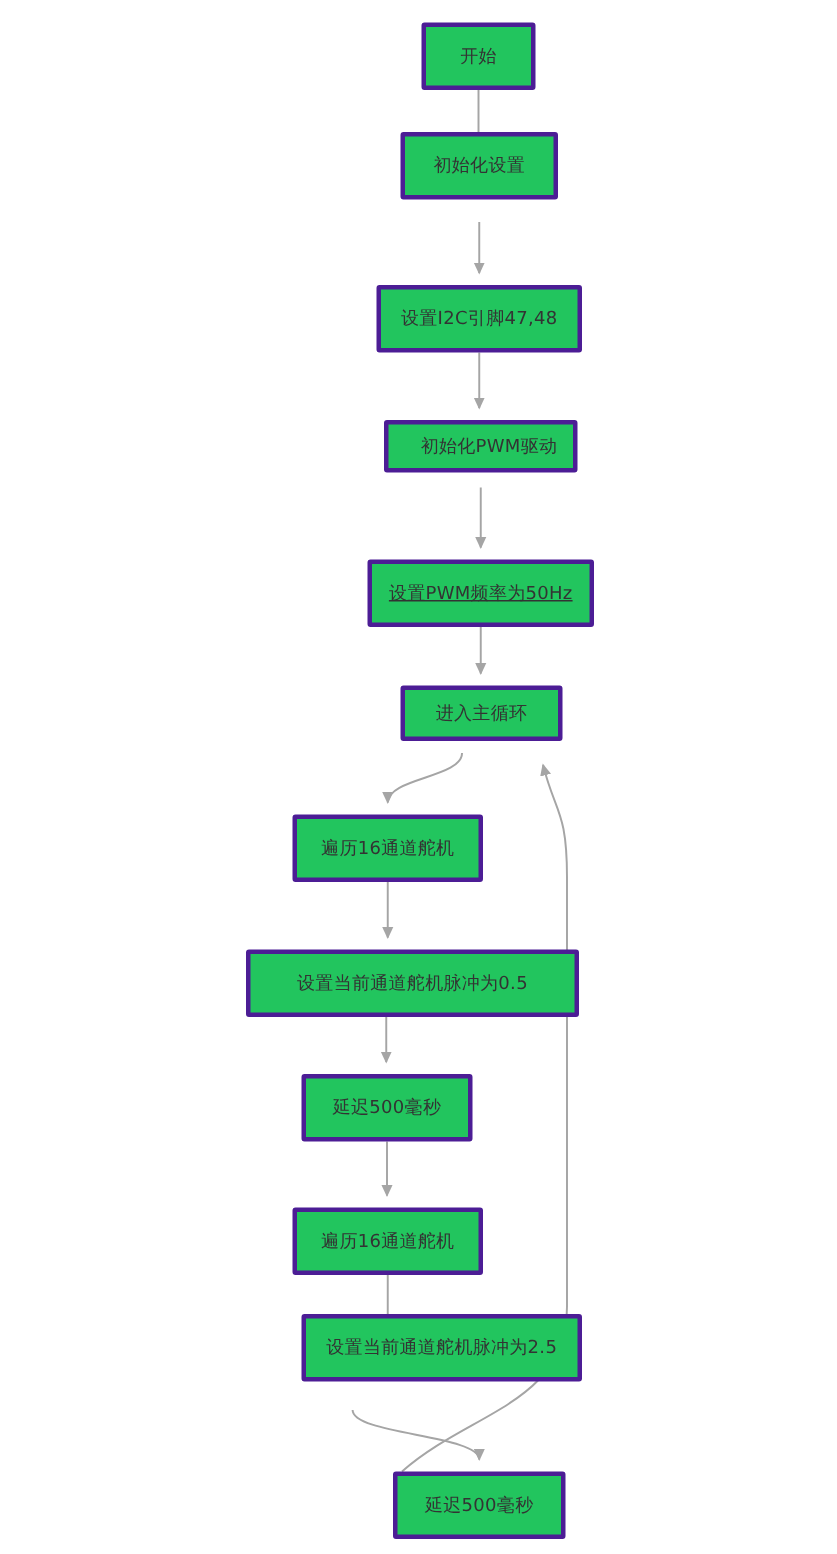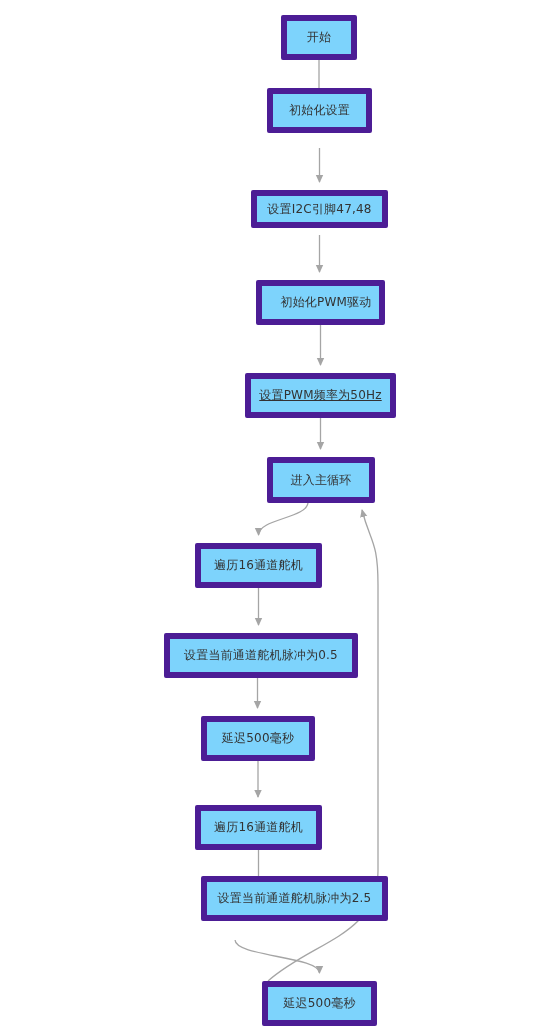--- a/index.html
+++ b/index.html
@@ -22,22 +22,22 @@
     position: absolute;
     left: 0;
     top: 0;
     width: 558px;
     height: 1036px;
     pointer-events: none;
   }
   .node {
     position: absolute;
     box-sizing: border-box;
-    background: #7dd3fc;
-    border: 6px solid #4c1d95;
+    background: #22c55e;
+    border: 3px solid #4c1d95;
     border-radius: 2px;
     display: flex;
     align-items: center;
     justify-content: center;
     color: #333333;
     font-size: 12px;
     line-height: 1.2;
     letter-spacing: 0.2px;
     white-space: nowrap;
     text-align: center;
@@ -74,36 +74,36 @@
       </g>
   </svg>
 
   <div id="nodes">
       <div class="node" style="left: 281px; top: 15px; width: 76px; height: 45px;">
         <span class="node-label">开始</span>
       </div>
       <div class="node" style="left: 267px; top: 88px; width: 105px; height: 45px;">
         <span class="node-label">初始化设置</span>
       </div>
-      <div class="node" style="left: 251px; top: 190px; width: 137px; height: 38px;">
+      <div class="node" style="left: 251px; top: 190px; width: 137px; height: 45px;">
         <span class="node-label">设置I2C引脚47,48</span>
       </div>
-      <div class="node" style="left: 256px; top: 280px; width: 129px; height: 45px; padding-left: 11px;">
+      <div class="node" style="left: 256px; top: 280px; width: 129px; height: 35px; padding-left: 11px;">
         <span class="node-label">初始化PWM驱动</span>
       </div>
       <div class="node" style="left: 245px; top: 373px; width: 151px; height: 45px; text-decoration: underline;">
         <span class="node-label">设置PWM频率为50Hz</span>
       </div>
-      <div class="node" style="left: 267px; top: 457px; width: 108px; height: 46px;">
+      <div class="node" style="left: 267px; top: 457px; width: 108px; height: 37px;">
         <span class="node-label">进入主循环</span>
       </div>
       <div class="node" style="left: 195px; top: 543px; width: 127px; height: 45px;">
         <span class="node-label">遍历16通道舵机</span>
       </div>
-      <div class="node" style="left: 164px; top: 633px; width: 194px; height: 45px;">
+      <div class="node" style="left: 164px; top: 633px; width: 222px; height: 45px;">
         <span class="node-label">设置当前通道舵机脉冲为0.5</span>
       </div>
       <div class="node" style="left: 201px; top: 716px; width: 114px; height: 45px;">
         <span class="node-label">延迟500毫秒</span>
       </div>
       <div class="node" style="left: 195px; top: 805px; width: 127px; height: 45px;">
         <span class="node-label">遍历16通道舵机</span>
       </div>
       <div class="node" style="left: 164px; top: 876px; width: 187px; height: 45px; margin-left: 37px;">
         <span class="node-label">设置当前通道舵机脉冲为2.5</span>

